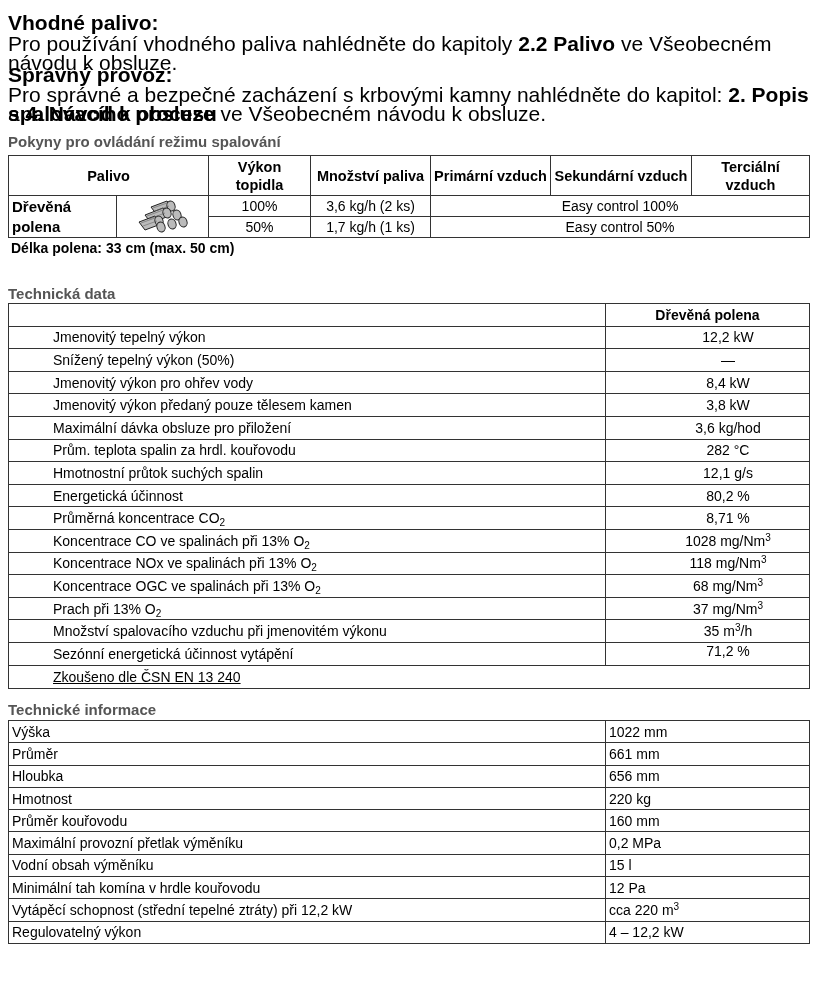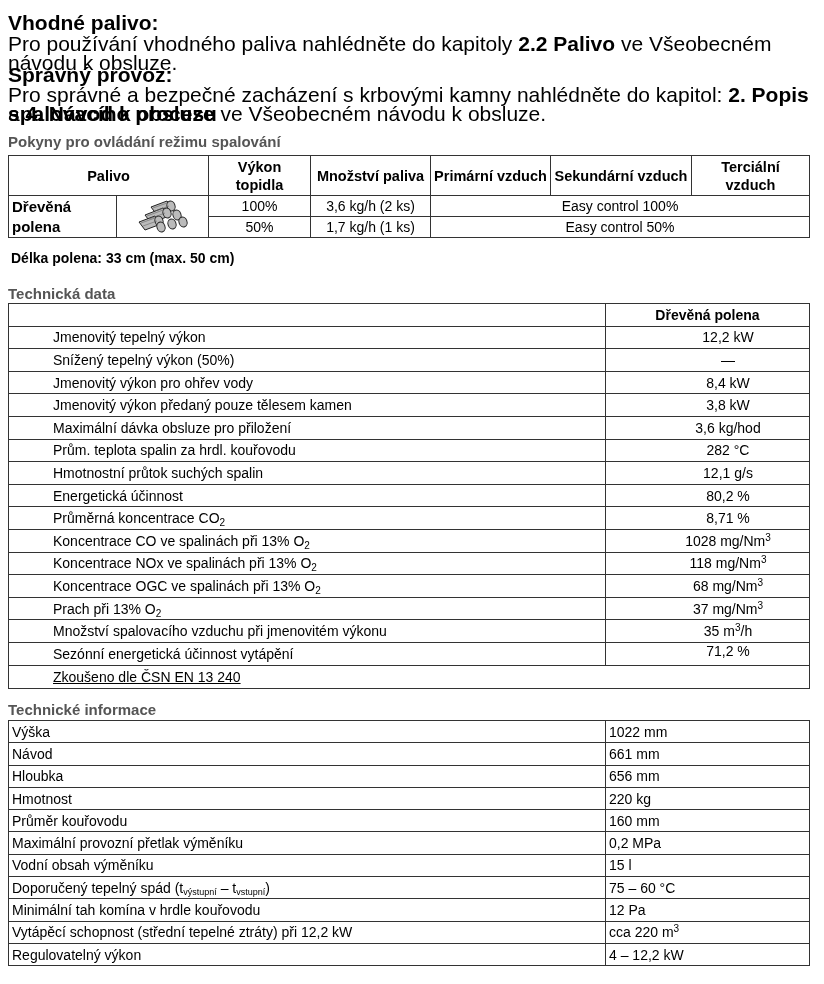--- a/index.html
+++ b/index.html
@@ -101,21 +101,21 @@
     <td colspan="3">Easy control 100%</td>
   </tr>
   <tr>
     <td>50%</td>
     <td>1,7 kg/h (1 ks)</td>
     <td colspan="3">Easy control 50%</td>
   </tr>
 </tbody>
   </table>
 
-<div class="abs" style="left:11px; top:250px; font-weight:bold; font-size:14px;">Délka polena: 33 cm (max. 50 cm)</div>
+<div class="abs" style="left:11px; top:240px; font-weight:bold; font-size:14px;">Délka polena: 33 cm (max. 50 cm)</div>
 
 <div class="abs sec-title" style="top:285px;">Technická data</div>
 
 <table id="t-data">
   <colgroup>
       <col style="width:597px">
       <col style="width:204px">
     </colgroup>
   <tbody>
       <tr>
@@ -194,21 +194,21 @@
   <colgroup>
       <col style="width:597px">
       <col style="width:204px">
     </colgroup>
   <tbody>
       <tr>
         <td>Výška</td>
         <td>1022 mm</td>
       </tr>
   <tr>
-        <td>Návod</td>
+        <td>Průměr</td>
         <td>661 mm</td>
       </tr>
   <tr>
         <td>Hloubka</td>
         <td>656 mm</td>
       </tr>
   <tr>
         <td>Hmotnost</td>
         <td>220 kg</td>
       </tr>
@@ -218,24 +218,20 @@
       </tr>
   <tr>
         <td>Maximální provozní přetlak výměníku</td>
         <td>0,2 MPa</td>
       </tr>
   <tr>
         <td>Vodní obsah výměníku</td>
         <td>15 l</td>
       </tr>
   <tr>
-    <td><span>Doporučený tepelný spád (t</span><sub class="small-sub">výstupní</sub><span> – t</span><sub class="small-sub">vstupní</sub><span>)</span></td>
-    <td>75 – 60 °C</td>
-  </tr>
-  <tr>
         <td>Minimální tah komína v hrdle kouřovodu</td>
         <td>12 Pa</td>
       </tr>
   <tr>
     <td>Vytápěcí schopnost (střední tepelné ztráty) při 12,2 kW</td>
     <td><span>cca 220 m</span><sup>3</sup></td>
   </tr>
   <tr>
         <td>Regulovatelný výkon</td>
         <td>4 – 12,2 kW</td>

